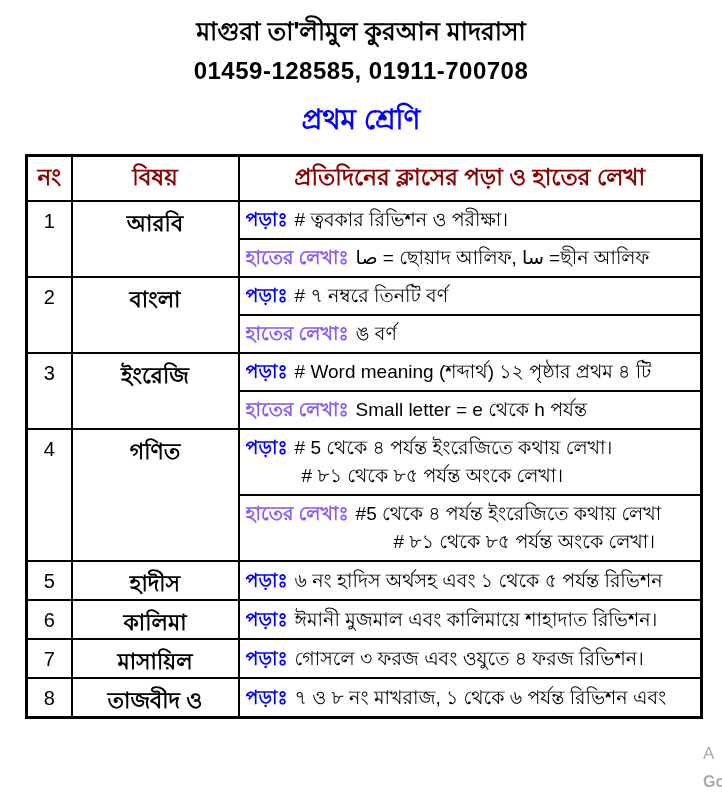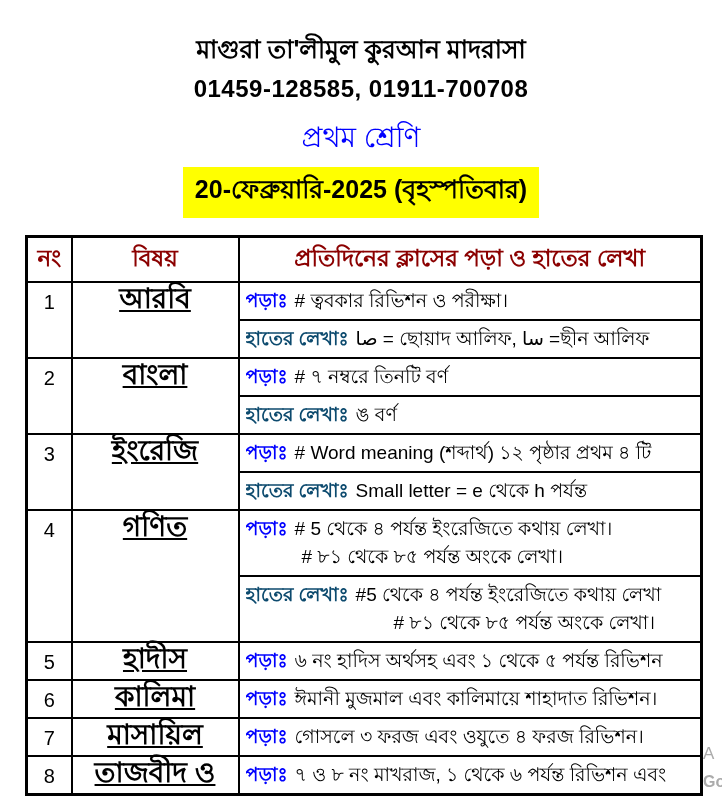--- a/index.html
+++ b/index.html
@@ -2,24 +2,24 @@
 <html><head>
 <meta charset="utf-8">
 <style>
   html,body{margin:0;padding:0;}
   body{
     width:722px;height:807px;position:relative;overflow:hidden;
     background:#ffffff;color:#000;
     font-family:"Liberation Sans","DejaVu Sans",sans-serif;
   }
   .header{ text-align:center; }
-  .madrasa-name{ padding-top:32px; font-size:25px; font-weight:bold; line-height:34px;}
+  .madrasa-name{ padding-top:14px; font-size:25px; font-weight:bold; line-height:34px;}
   .madrasa-address{ margin-top:6px; font-size:25px; font-weight:bold; line-height:34px;}
   .phones{ margin-top:7px; font-size:24px; font-weight:bold; letter-spacing:.5px; line-height:32px;}
-  .class-title{ margin-top:16px; font-size:28px; font-weight:normal; color:#0000ff; line-height:34px;}
+  .class-title{ margin-top:16px; font-size:28px; font-weight:bold; color:#0000ff; line-height:34px;}
   .date-wrap{ margin-top:12px; }
   .date-banner{
     display:inline-block; background:#ffff00; color:#000;
     font-size:25px; font-weight:bold; padding:3px 12px 5px 12px;
   }
   table.schedule{
     border-collapse:collapse; table-layout:fixed;
     margin:17px 0 0 25px; width:675px;
     border:3px solid #000;
   }
@@ -27,48 +27,45 @@
   col.c-no{width:45px;} col.c-subj{width:167px;} col.c-lesson{width:463px;}
   th.head{
     color:#8b0000; font-weight:bold; font-size:23px;
     height:38px; text-align:center; padding:2px 2px;
   }
   td.num{
     text-align:center; vertical-align:top; padding-top:8px;
     font-size:20px; font-weight:normal;
   }
   td.subj{
-    text-align:center; vertical-align:top; 
-    font-size:28px; font-weight:bold; line-height:29px;text-decoration:underline;
+    text-align:center; vertical-align:top; padding-top:7px;
+    font-size:22px; font-weight:bold; line-height:29px;
   }
   td.lesson{ padding:4px 6px; vertical-align:middle; }
   .line{ font-size:19px; line-height:28px; white-space:nowrap; overflow:hidden;}
   .ind-0{ padding-left:0; }
   .ind-1{ padding-left:56px; }
   .ind-2{ padding-left:148px; }
   .lbl{ font-weight:bold; margin-right:7px; }
   .lbl.reading{ color:#0000ff; }
-  .lbl.handwriting{ color:#0c4a6e; }
+  .lbl.handwriting{ color:#8b5cf6; }
   .watermark{
     position:absolute; left:703px; top:745px; color:#ababab;
     font-family:"Liberation Sans",sans-serif; line-height:1;
   }
   .wm1{ font-size:17px; }
   .wm2{ font-size:16px; margin-top:12px;font-weight:bold; }
 </style>
 </head>
 <body>
 
 <div class="header">
   <div class="madrasa-name">মাগুরা তা'লীমুল কুরআন মাদরাসা</div>
   <div class="phones">01459-128585, 01911-700708</div>
   <div class="class-title">প্রথম শ্রেণি</div>
-  <div class="date-wrap">
-    <span class="date-banner">20-ফেব্রুয়ারি-2025 (বৃহস্পতিবার)</span>
-  </div>
 </div>
 
 <table class="schedule">
   <colgroup>
       <col class="c-no">
       <col class="c-subj">
       <col class="c-lesson">
     </colgroup>
   <thead>
     <tr>

